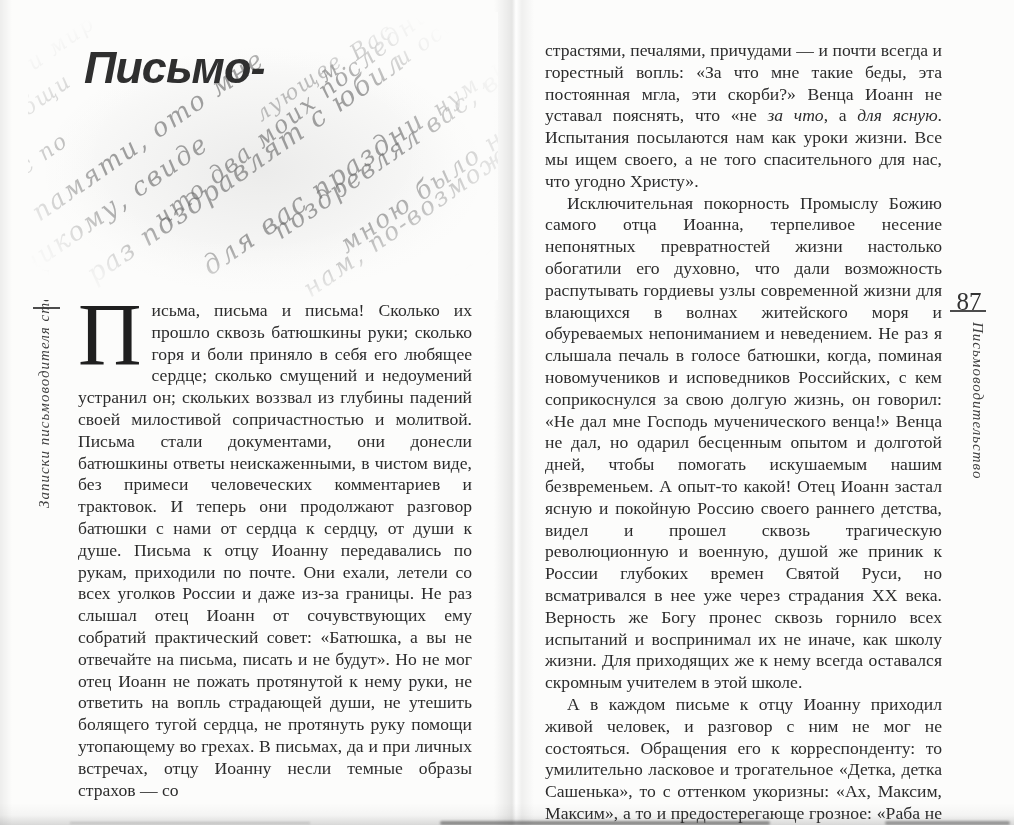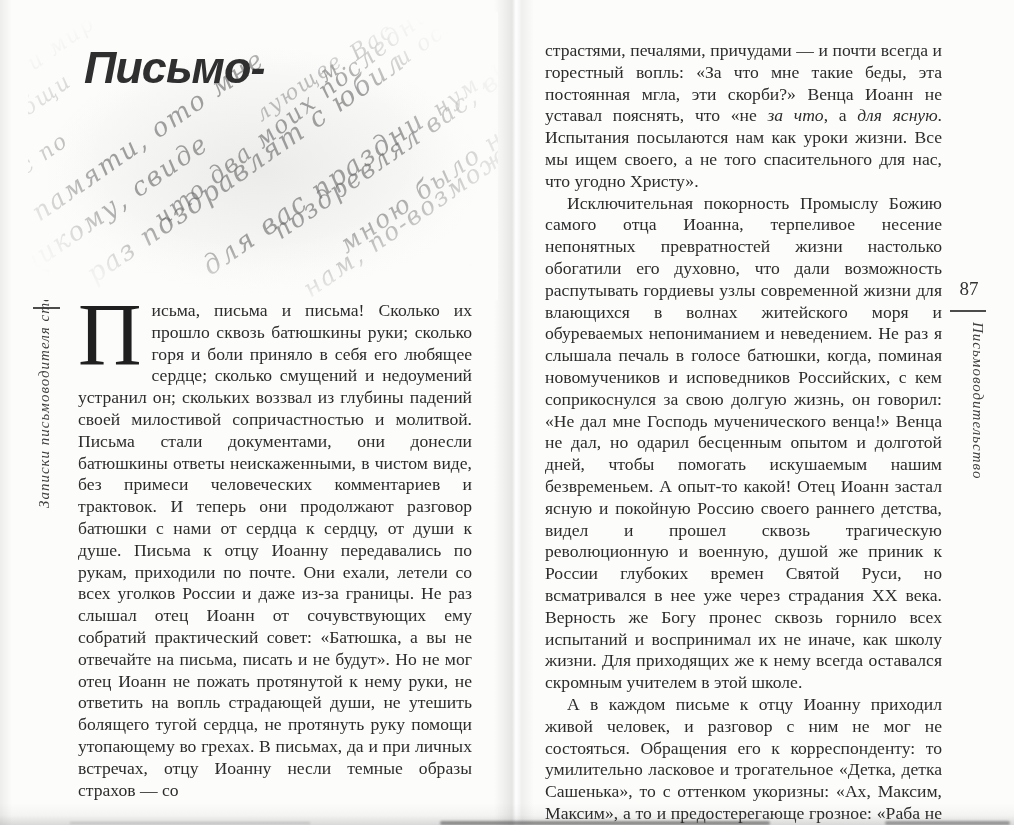--- a/index.html
+++ b/index.html
@@ -88,22 +88,22 @@
     position: absolute;
     font-style: italic;
     font-size: 15px;
     letter-spacing: 1px;
     color: #3f3f3f;
     white-space: nowrap;
   }
   .caption-left  { left: 36px;  top: 508px; transform: rotate(-90deg); transform-origin: 0 0; }
   .caption-right { left: 986px; top: 322px; transform: rotate(90deg);  transform-origin: 0 0; }
   .page-number {
-    position: absolute; left: 948px; top: 278px; width: 42px;
-    text-align: center; font-size: 19px; color: #333;
+    position: absolute; left: 948px; top: 288px; width: 42px;
+    text-align: center; font-size: 25px; color: #333;
   }
 
   
   .right-body {
     position: absolute; left: 545px; top: 40px; width: 397px;
     font-size: 17.6px; line-height: 21.8px;
     text-align: justify;
   }
   .right-body p { margin: 0; }
   .right-body p.indent { text-indent: 22px; }

